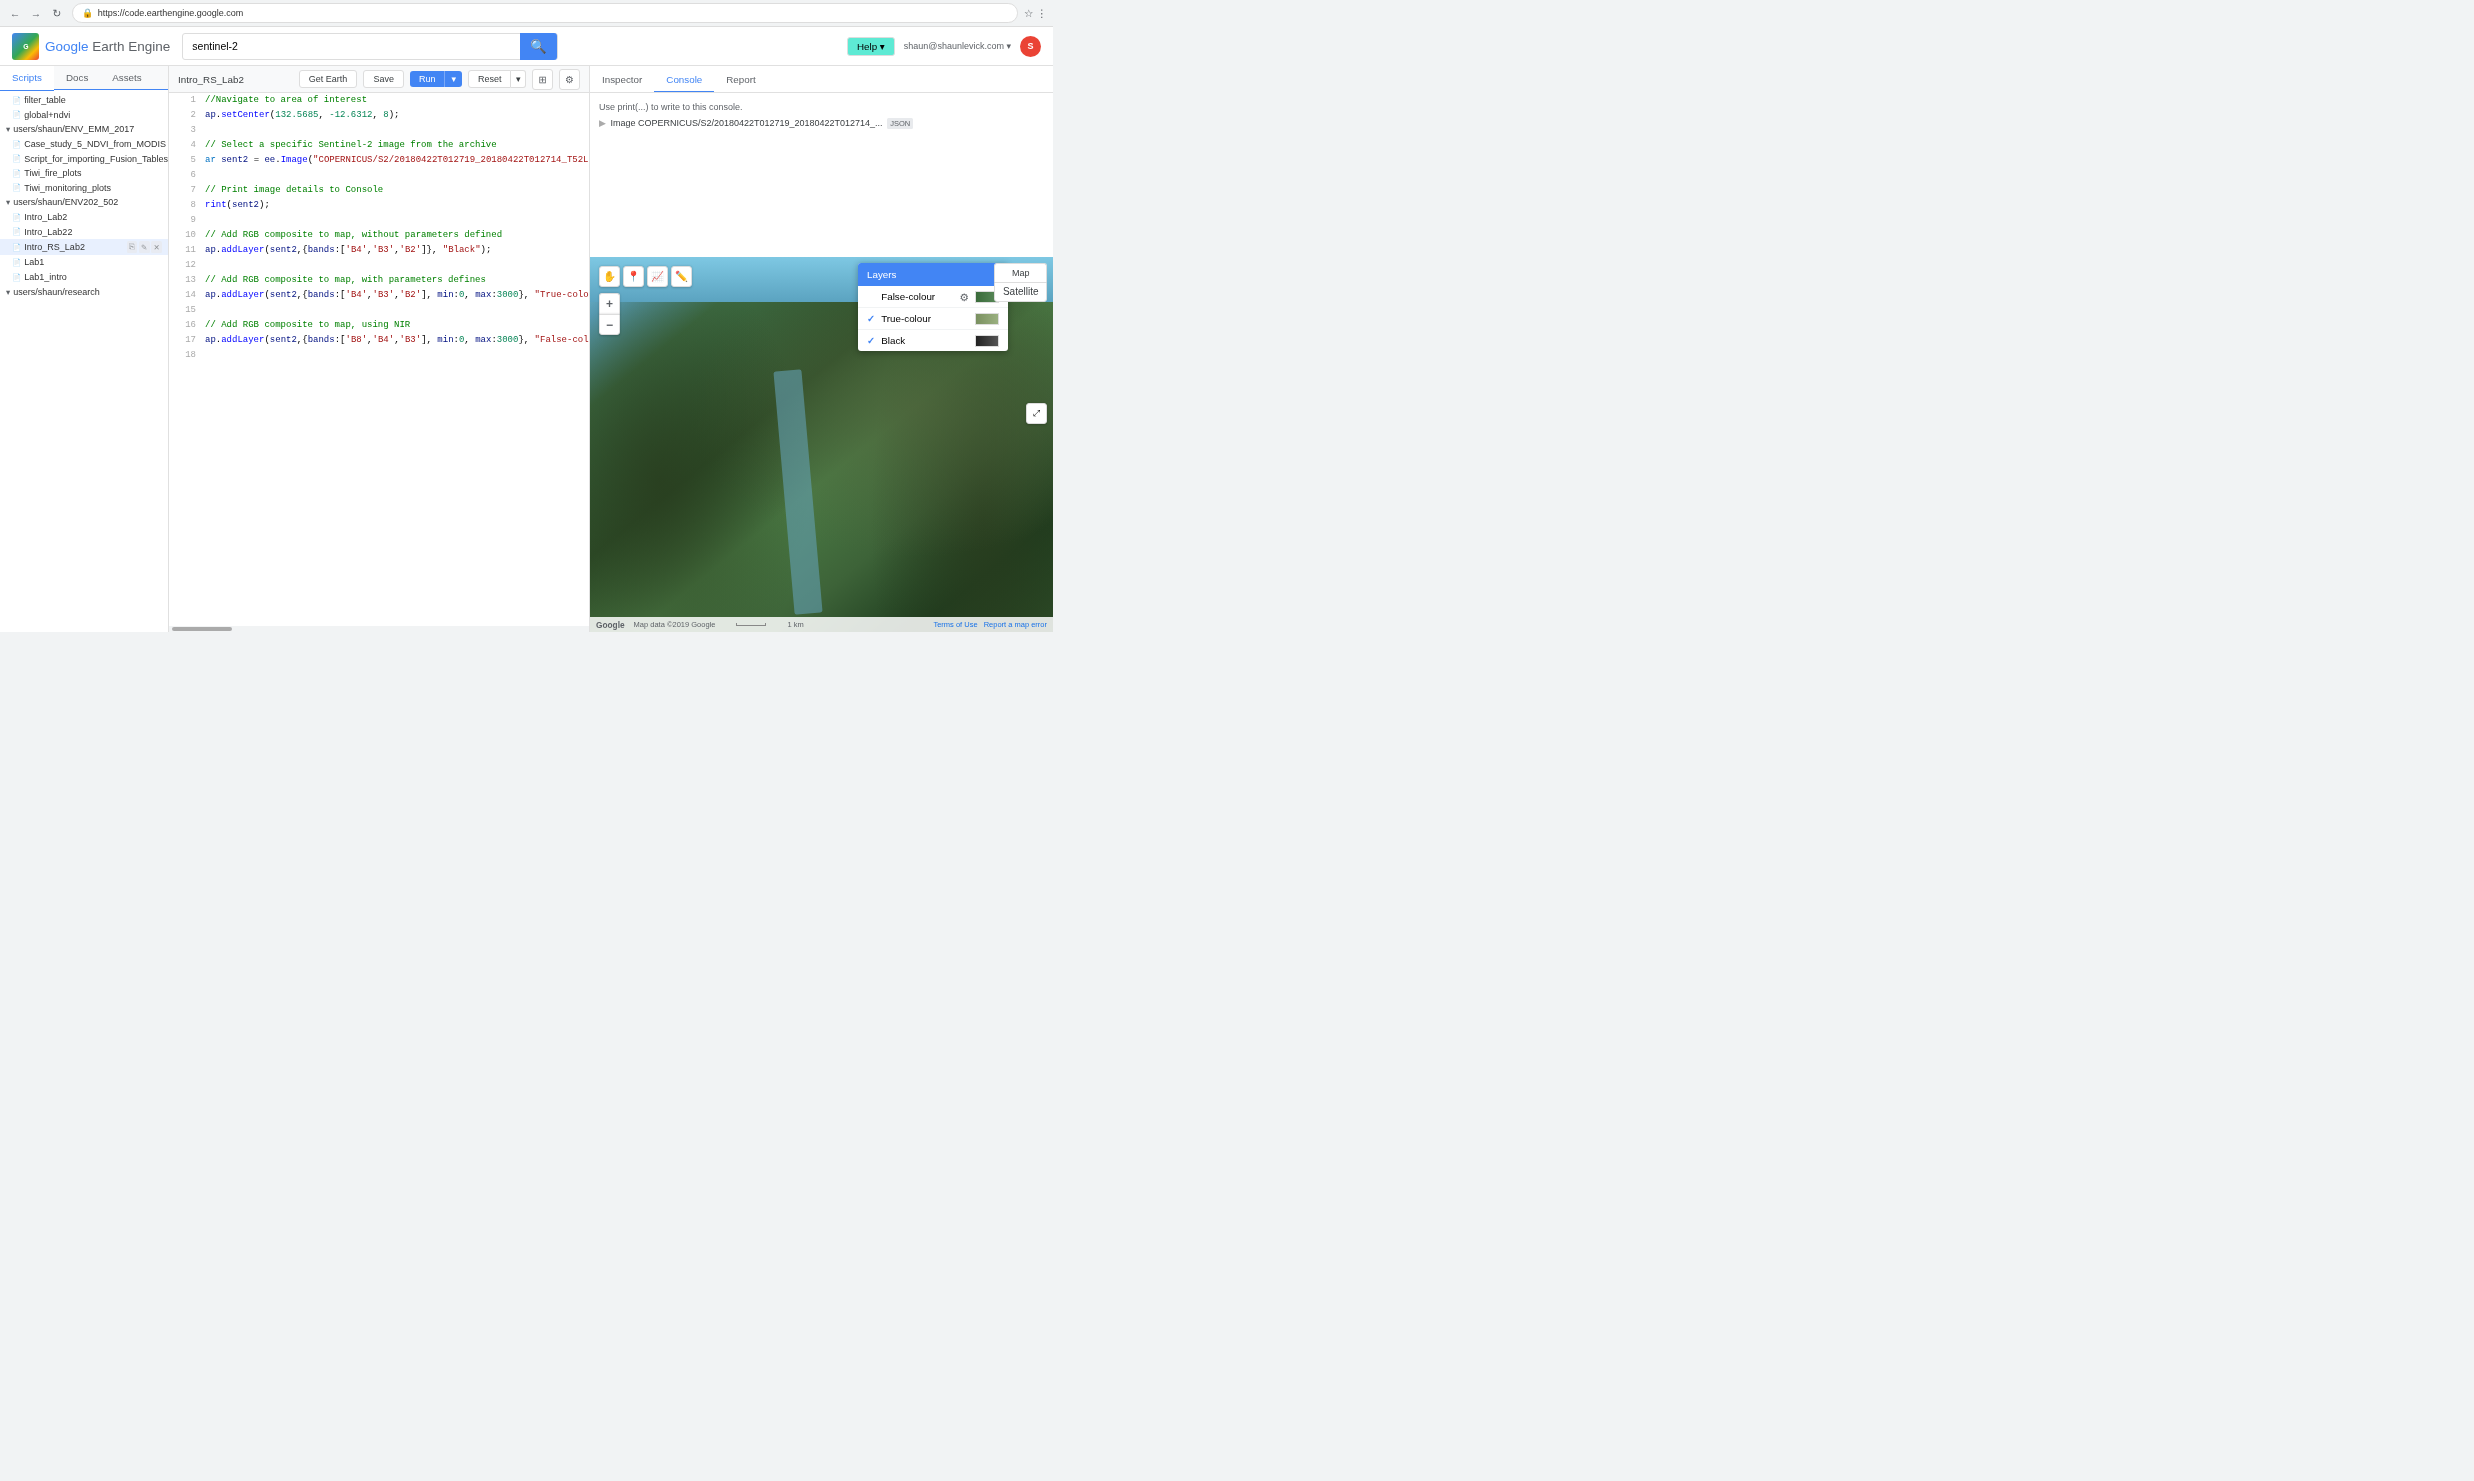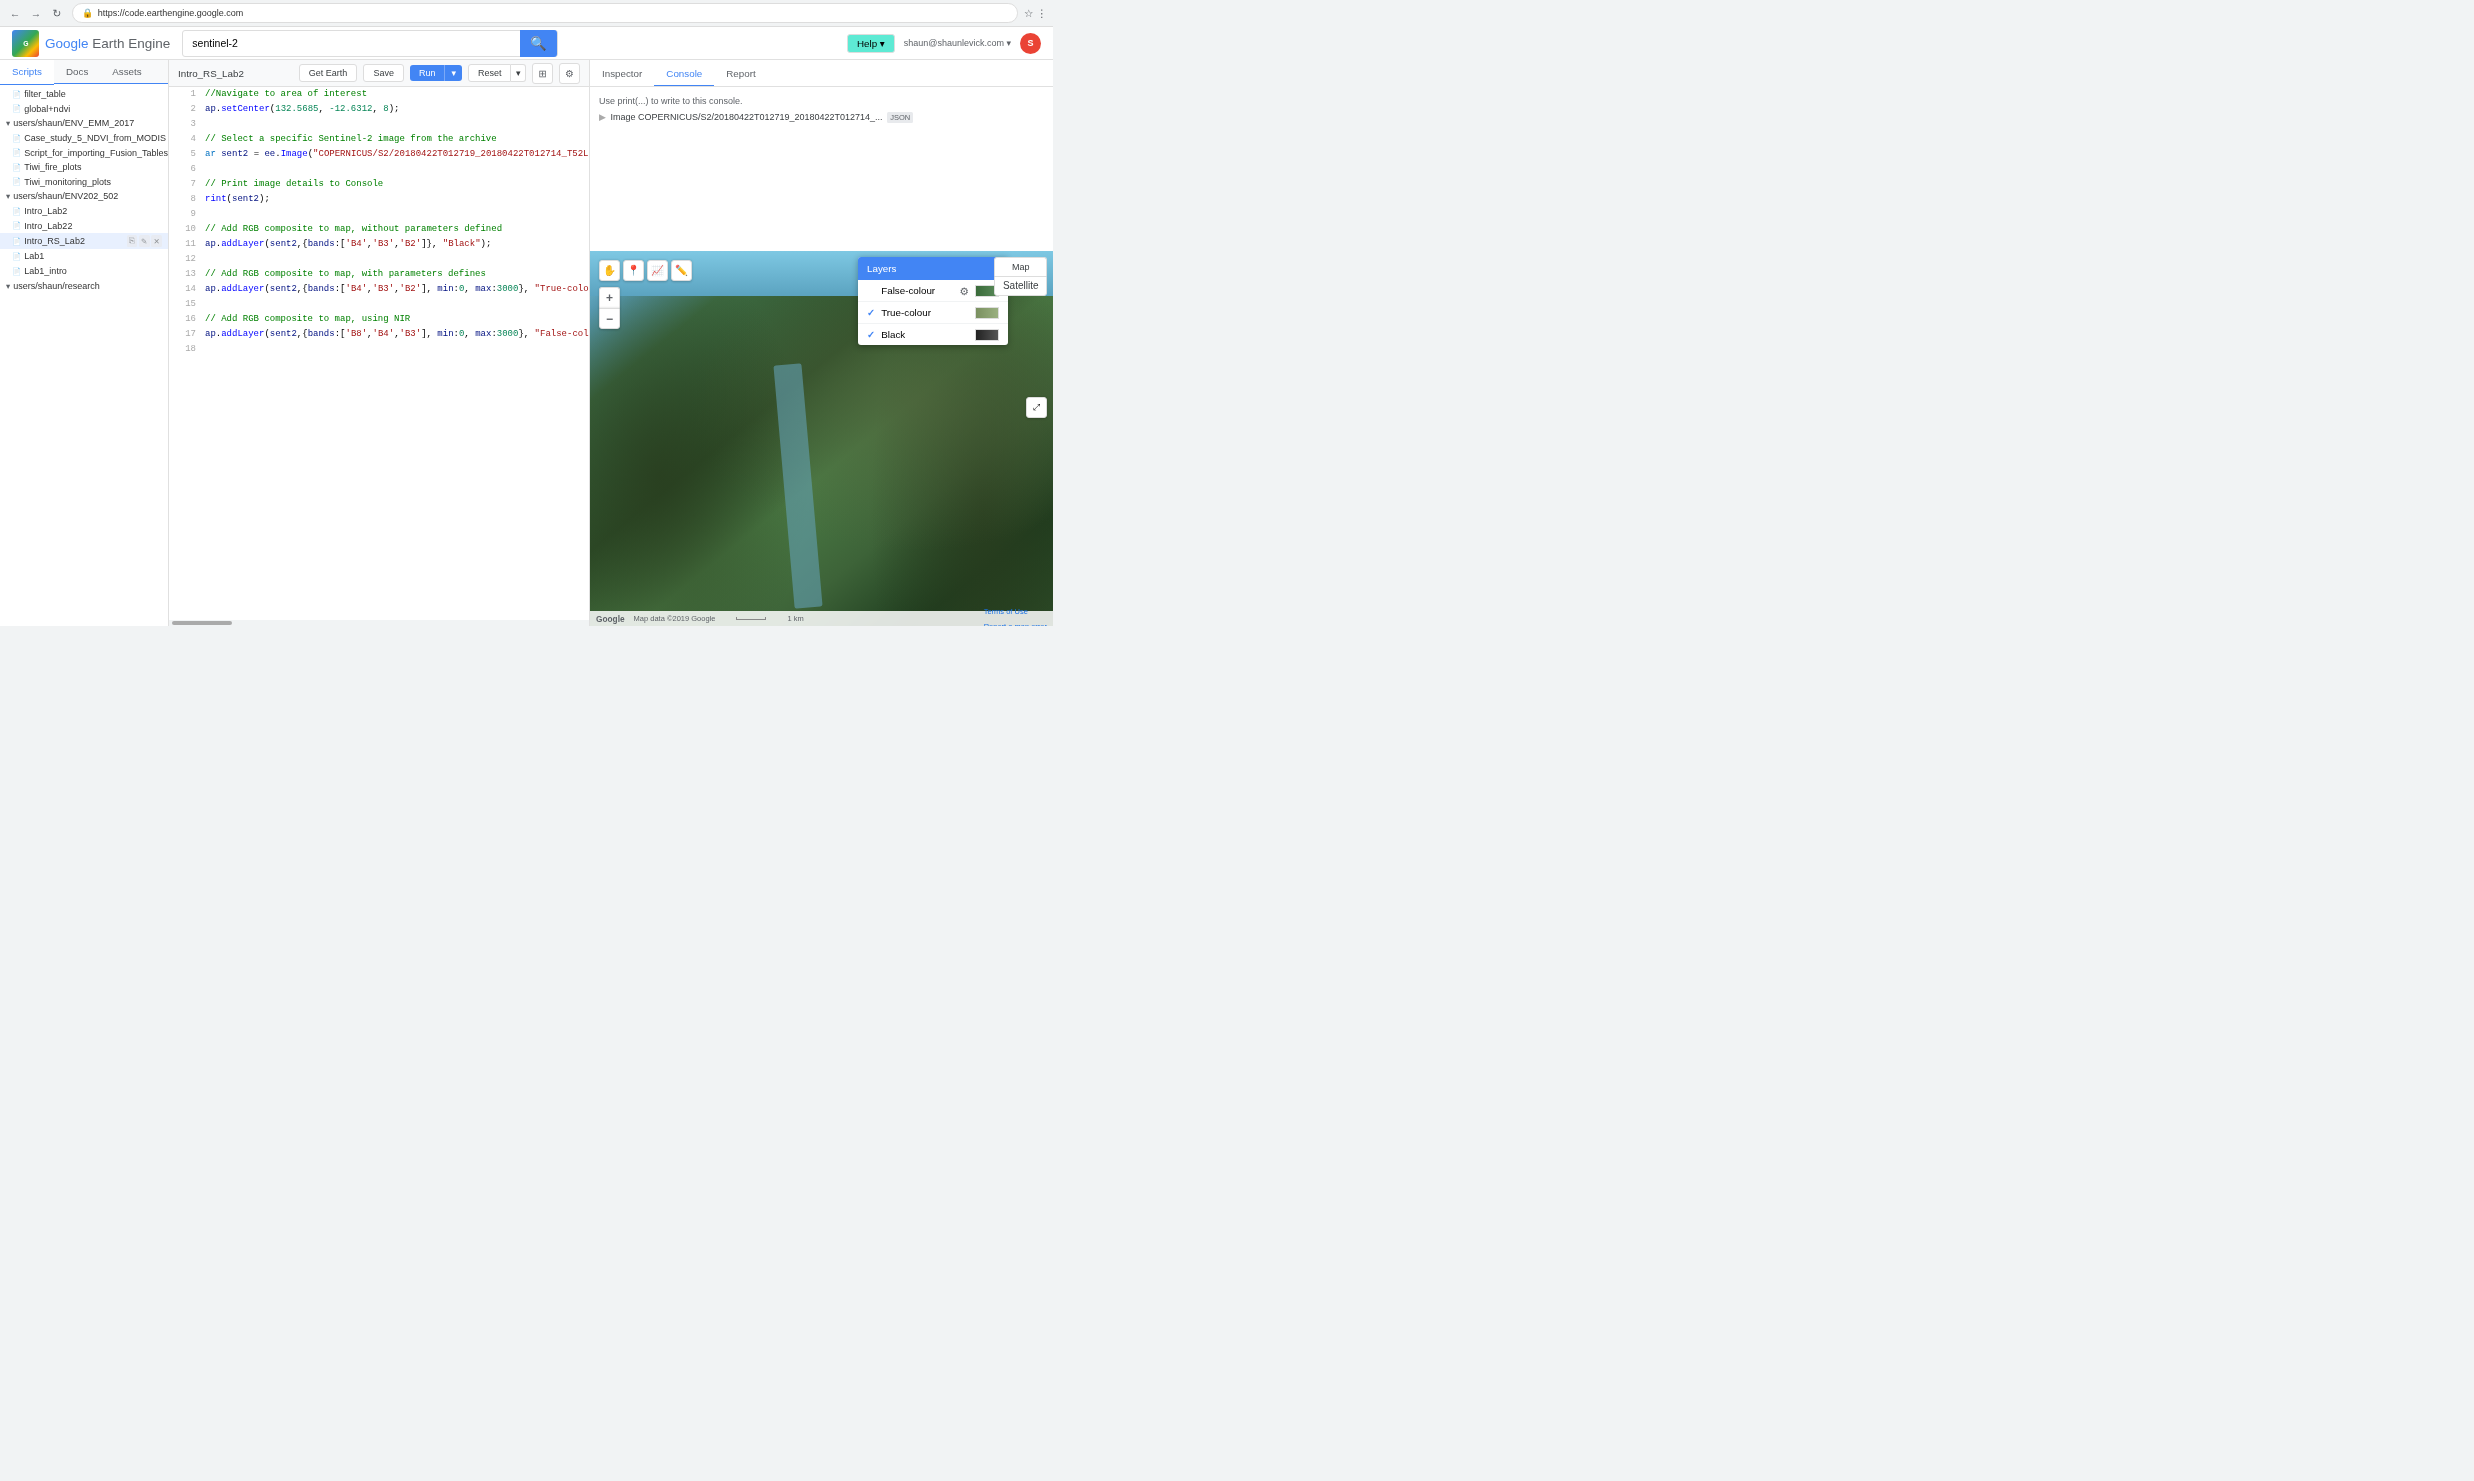--- a/index.html
+++ b/index.html
@@ -36,21 +36,21 @@
       background: white;
       display: flex;
       align-items: center;
       gap: 4.5px;
     }
     .address-text { font-size: 9px; color: #333; }
     .browser-actions { display: flex; gap: 3px; color: #5f6368; font-size: 10.5px; }
 
     
     .app-header {
-      height: 33px;
+      height: 39px;
       background: white;
       border-bottom: 0.8px solid #e0e0e0;
       display: flex;
       align-items: center;
       padding: 3px 12px;
       gap: 12px;
     }
     .logo-area {
       display: flex; align-items: center; gap: 6px;
     }
@@ -436,21 +436,21 @@
       display: flex;
       align-items: center;
       padding: 0 6px;
       font-size: 7.5px;
       color: #5f6368;
       gap: 9px;
     }
     .google-logo-map { font-size: 8.3px; font-weight: bold; color: #5f6368; }
     .scale-bar { display: flex; align-items: center; gap: 21px; }
     .scale-line { width: 30px; height: 3px; border: 0.8px solid #888; border-top: none; }
-    .map-links { margin-left: auto; display: flex; gap: 6px; flex-direction: column; }
+    .map-links { margin-left: auto; display: flex; gap: 6px; }
     .map-link { color: #1a73e8; cursor: pointer; }
   </style>
 </head>
 <body>
 
 <div class="browser-bar">
   <div class="browser-nav-btns">
     <button class="nav-btn">←</button>
     <button class="nav-btn">→</button>
     <button class="nav-btn">↻</button>

